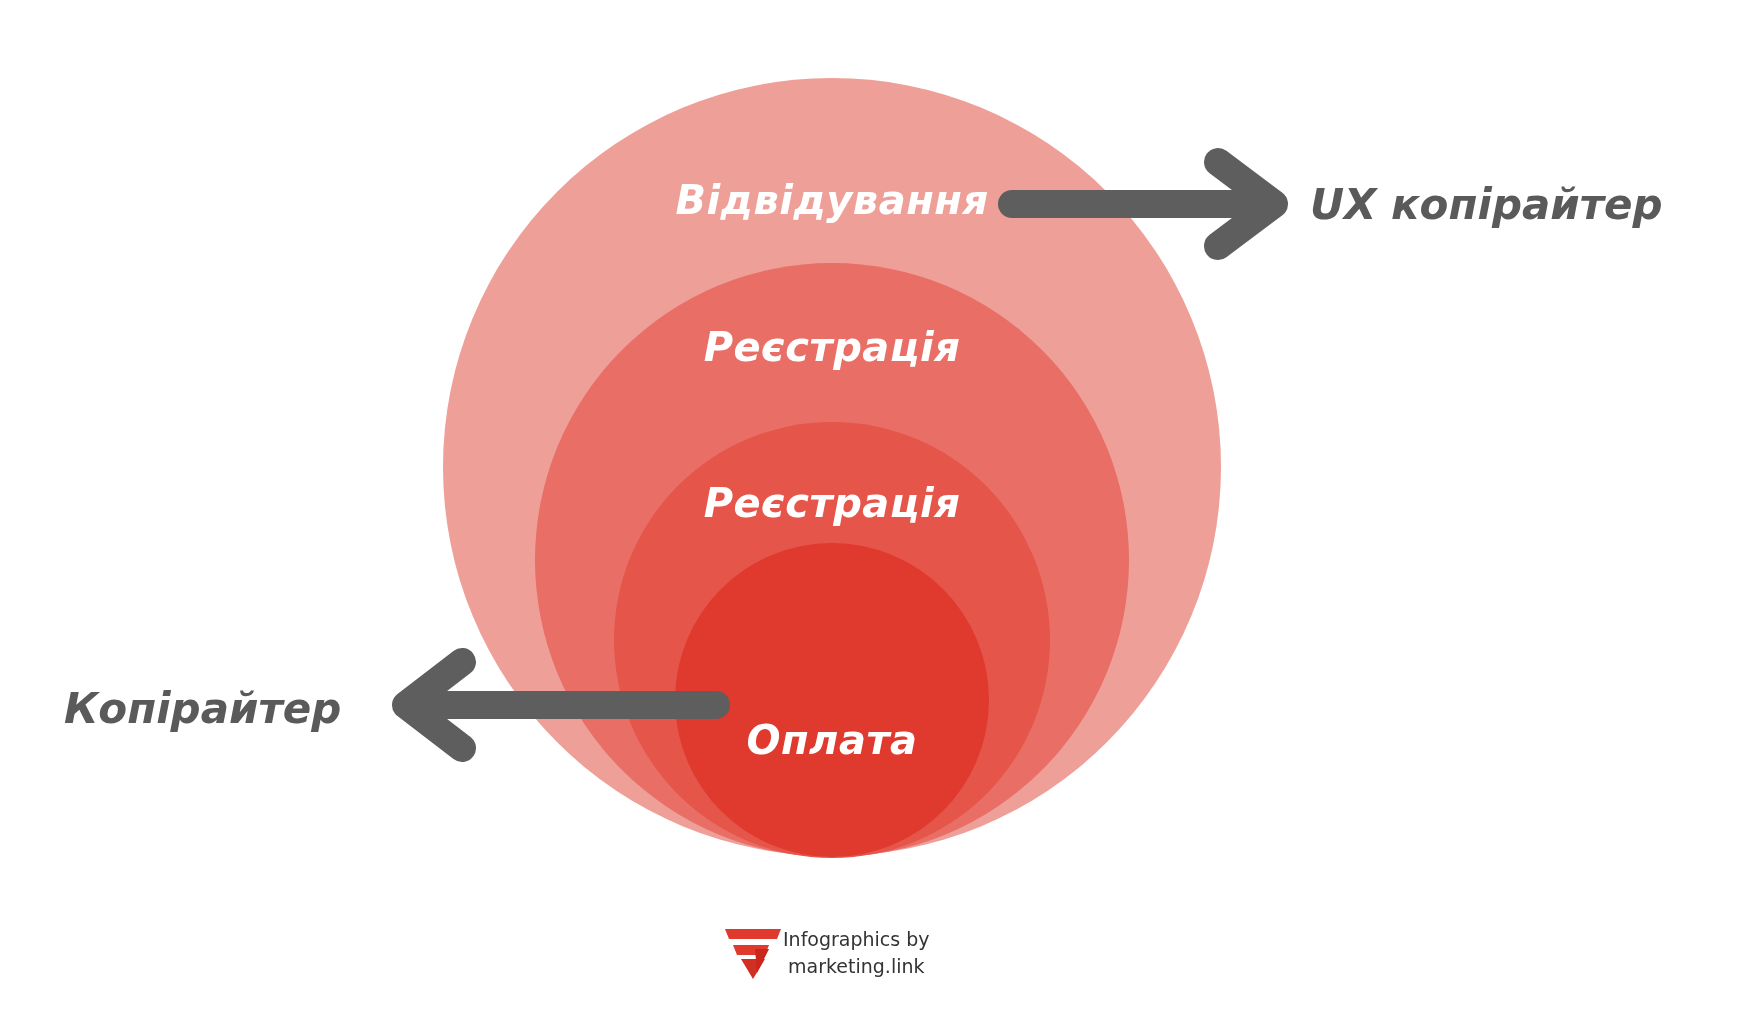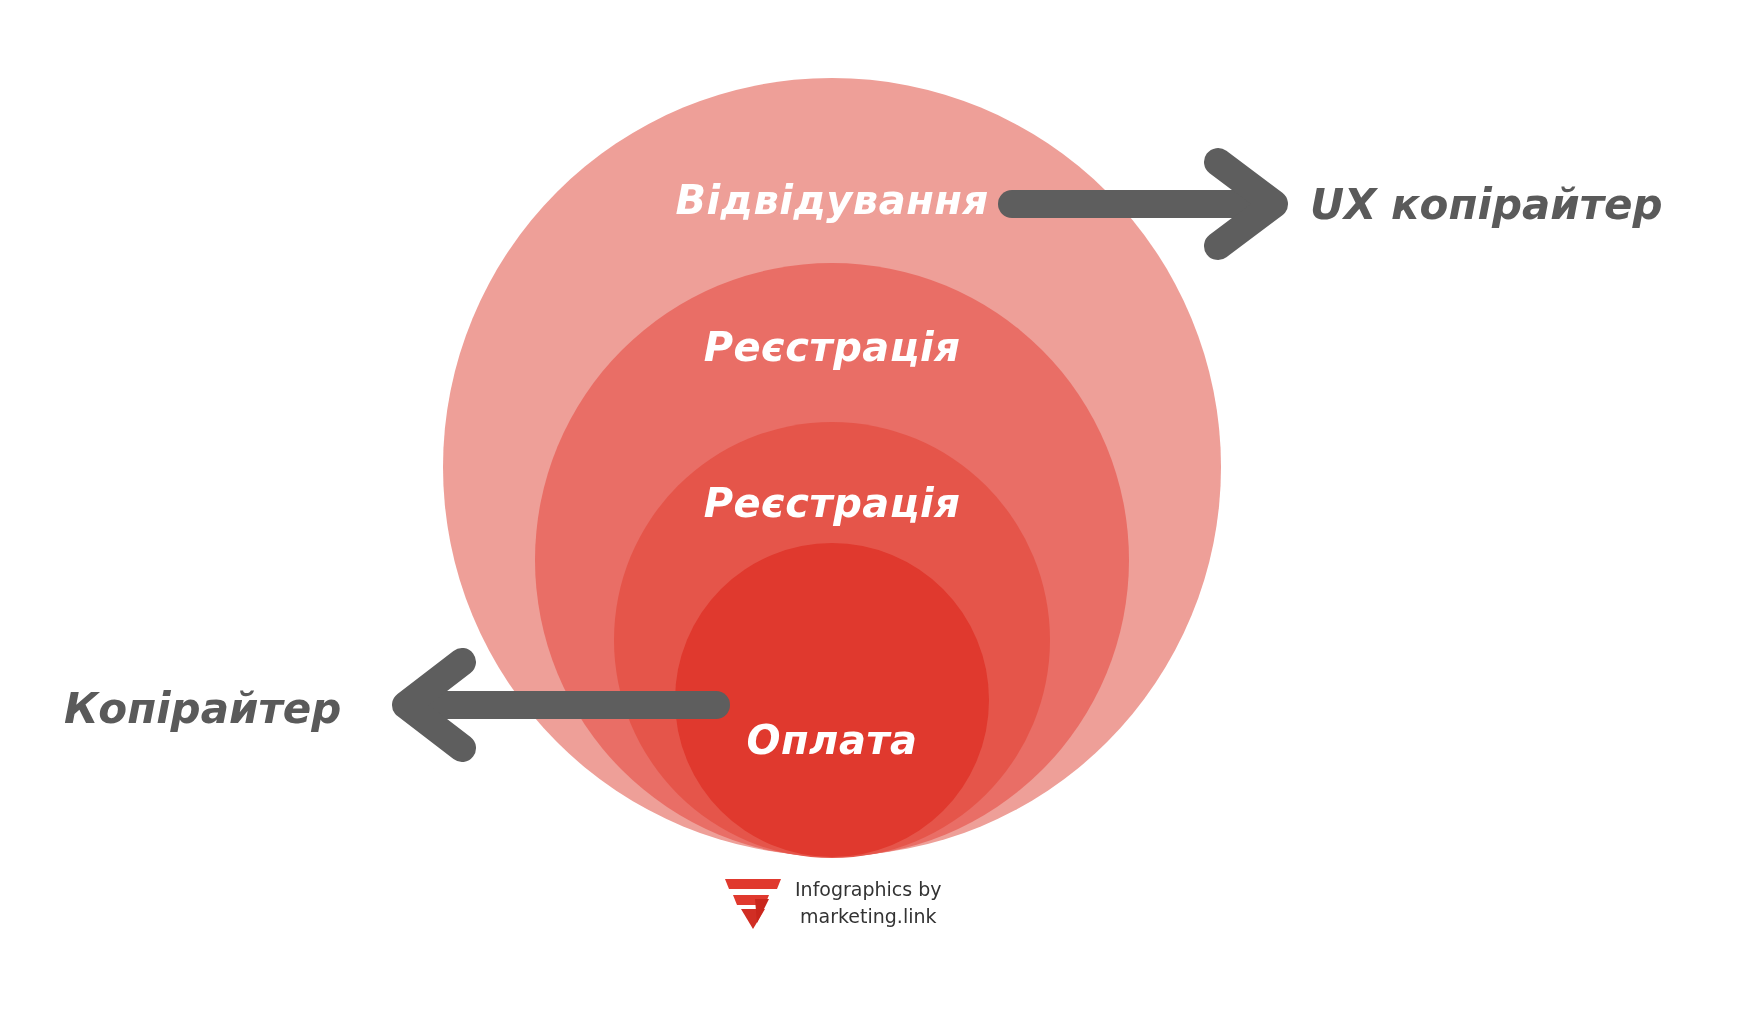--- a/index.html
+++ b/index.html
@@ -11,21 +11,21 @@
     color: #ffffff; font-weight: bold; font-style: italic;
     font-size: 40px; letter-spacing: 0.5px; white-space: nowrap;
     font-family: "DejaVu Sans", sans-serif;
   }
   .side-label {
     position: absolute; color: #5a5a5a; font-weight: bold; font-style: italic;
     font-size: 42px; white-space: nowrap; transform: translateY(-50%);
     font-family: "DejaVu Sans", sans-serif;
   }
   .footer {
-    position: absolute; left: 725px; top: 876px; display: flex; align-items: center; gap: 12px;
+    position: absolute; left: 725px; top: 926px; display: flex; align-items: center; gap: 0;
   }
   .footer-text {
     display: flex; flex-direction: column; align-items: center;
     color: #333333; font-size: 19px; line-height: 27px;
     font-family: "DejaVu Sans", sans-serif;
   }
 </style>
 </head>
 <body>
 

